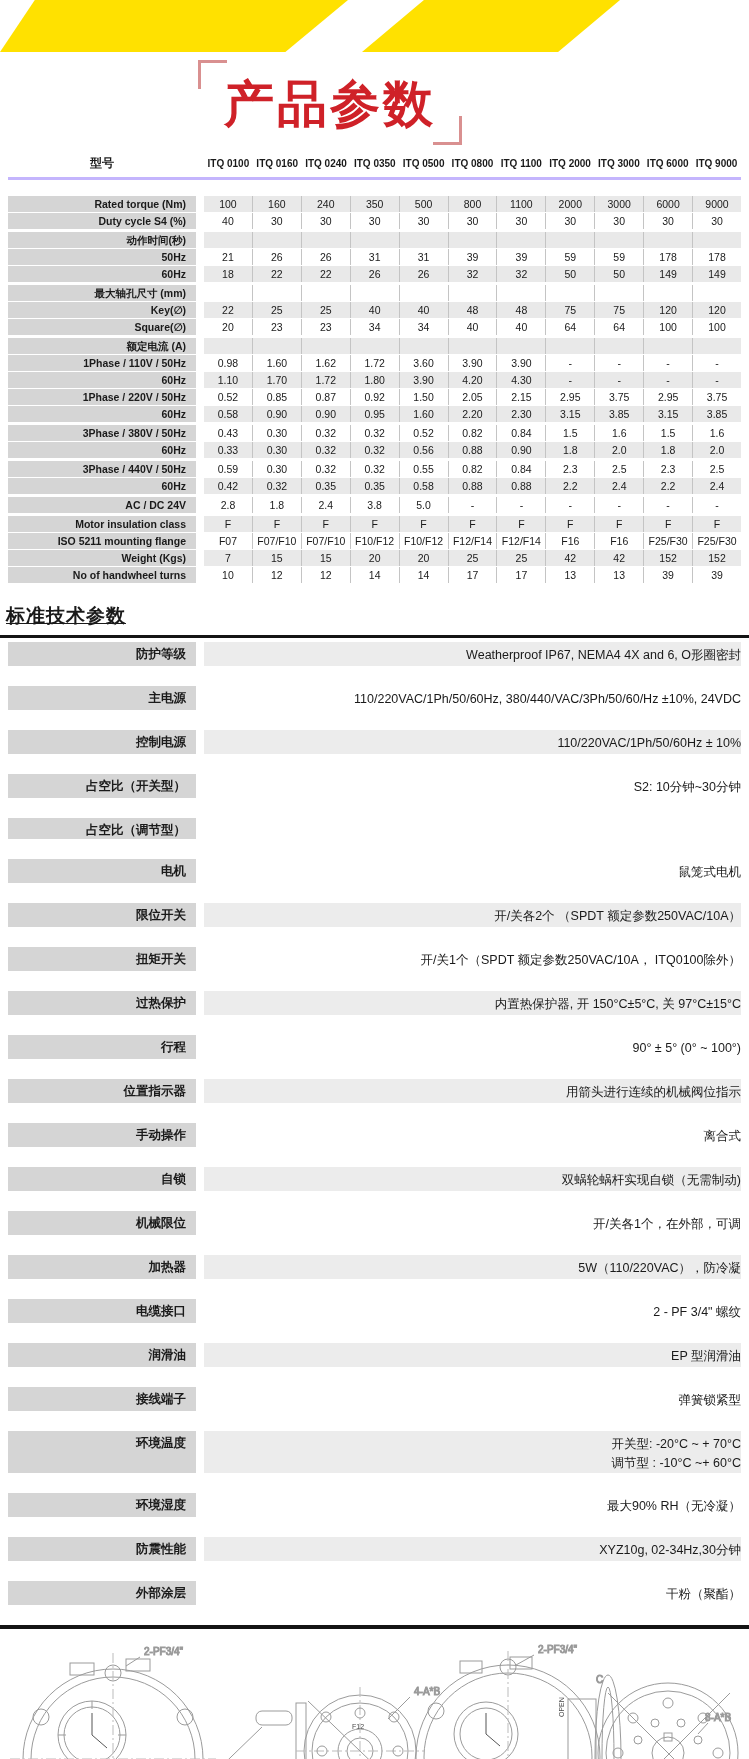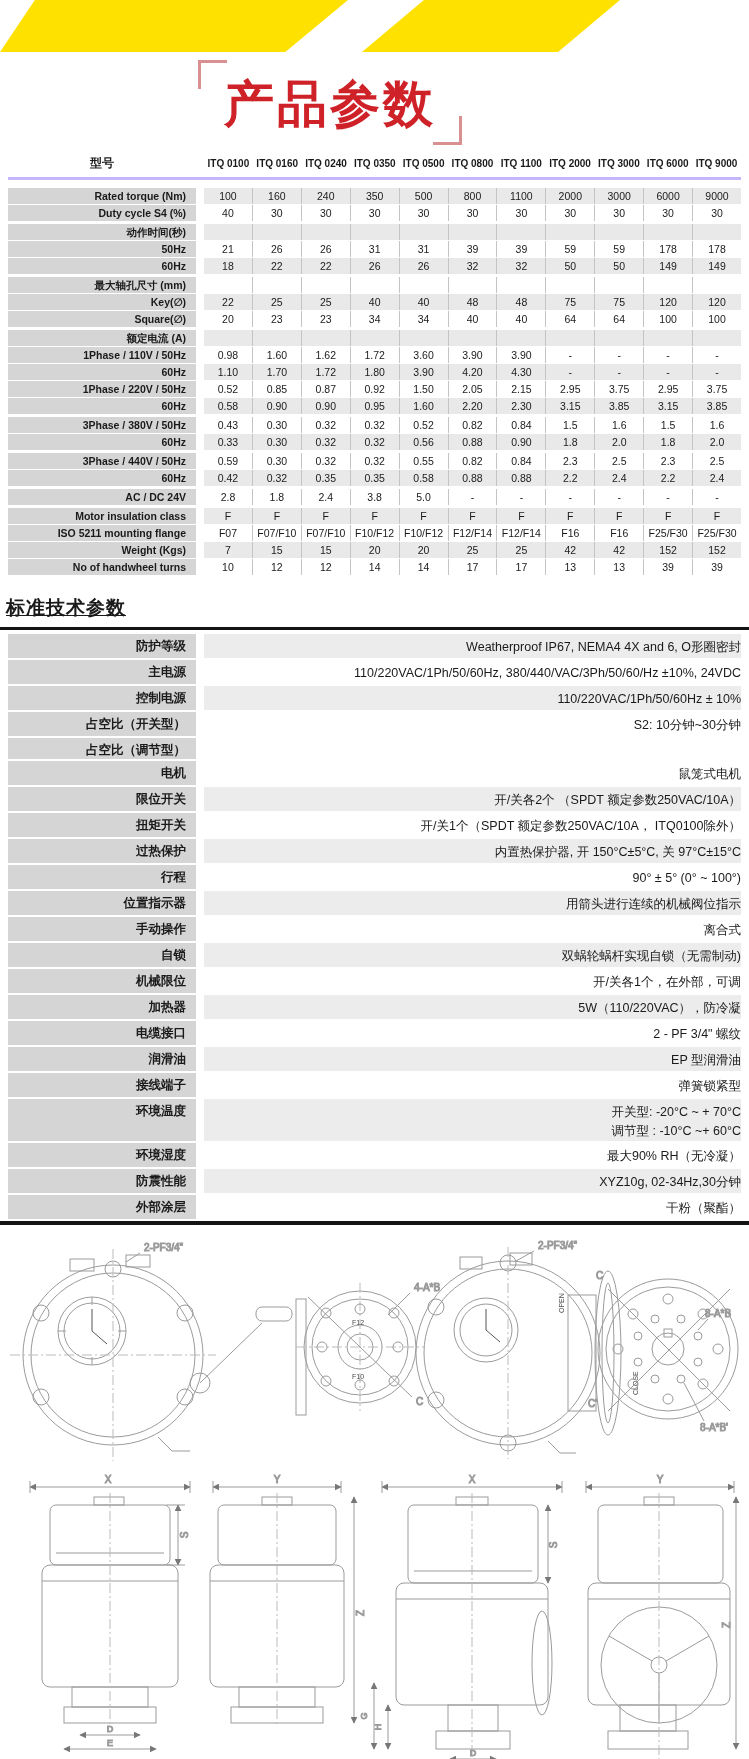--- a/index.html
+++ b/index.html
@@ -19,36 +19,36 @@
   .bk{position:absolute;width:26px;height:26px;}
   .bk.tl{left:-16px;top:-12px;border-left:3px solid #d99090;border-top:3px solid #d99090;}
   .bk.br{right:-16px;bottom:-8px;border-right:3px solid #d99090;border-bottom:3px solid #d99090;}
 
   
   .spec{margin:16px 8px 0 8px;}
   .spec-head{display:flex;height:22px;align-items:center;border-bottom:3px solid #c4b5fd;padding-bottom:2px;}
   .spec-head .corner{width:188px;text-align:center;font-weight:bold;font-size:12px;}
   .spec-head .heads{flex:1;display:flex;margin-left:8px;}
   .spec-head .model{flex:1;text-align:center;font-weight:bold;font-size:10px;white-space:nowrap;}
-  .spec-body{padding-top:8px;}
+  .spec-body{padding-top:16px;}
   .spec-row{display:flex;height:16px;line-height:16px;margin-bottom:1px;}
   .spec-row.gap{margin-top:3px;}
   .spec-label{width:188px;background:#d5d5d5;text-align:right;padding-right:10px;
               font-weight:bold;font-size:10.5px;box-sizing:border-box;white-space:nowrap;}
   .spec-vals{flex:1;display:flex;margin-left:8px;}
   .spec-cell{flex:1;text-align:center;font-size:10.5px;overflow:hidden;white-space:nowrap;}
   .spec-cell + .spec-cell{border-left:1px solid #c4c4c4;}
   .spec-row.shade .spec-cell{background:#e9e9e9;}
 
   
   .sec-title{margin:20px 0 6px 6px;font-size:19px;font-weight:bold;letter-spacing:1px;text-decoration:underline;}
   .rule{height:3px;background:#141414;margin:0;}
   .rule2{height:4px;background:#141414;margin-top:2px;}
   .std{margin:4px 8px 0 8px;}
-  .std-row{display:flex;margin-bottom:2px;}
+  .std-row{display:flex;margin-bottom:20px;}
   .std-label{width:188px;background:#d5d5d5;text-align:right;font-weight:bold;font-size:12.5px;
              padding:4px 10px 0 0;box-sizing:border-box;min-height:20px;}
   .std-value{flex:1;margin-left:8px;font-size:12.5px;padding:4px 0 0 14px;min-height:20px;text-align:right;}
   .std-row.shade .std-value{background:#ececec;}
   .std-value div{line-height:19px;}
 
   
   .drawings{margin:10px 0 0 8px;}
   .drawings svg text{font-family:"Liberation Sans","DejaVu Sans",sans-serif;fill:#4a4a4a;}
 </style>

